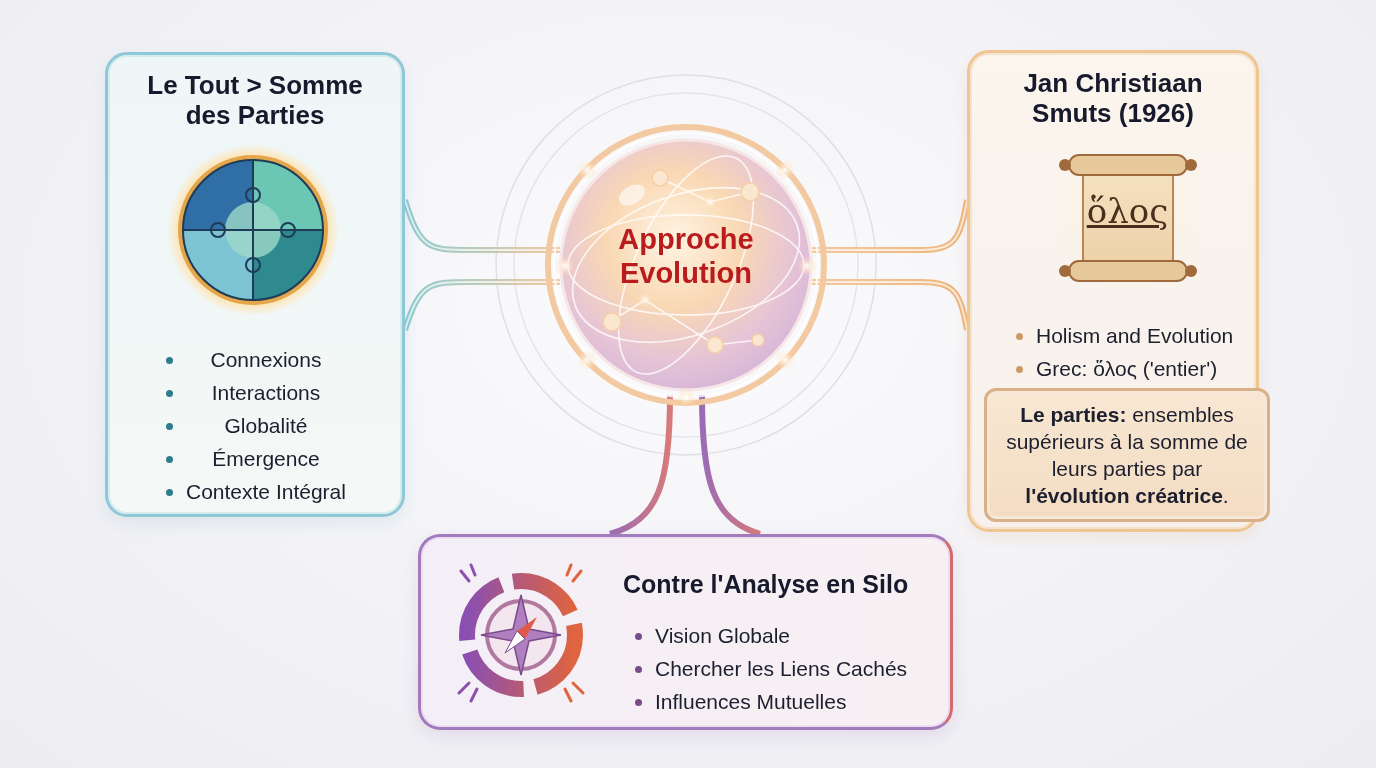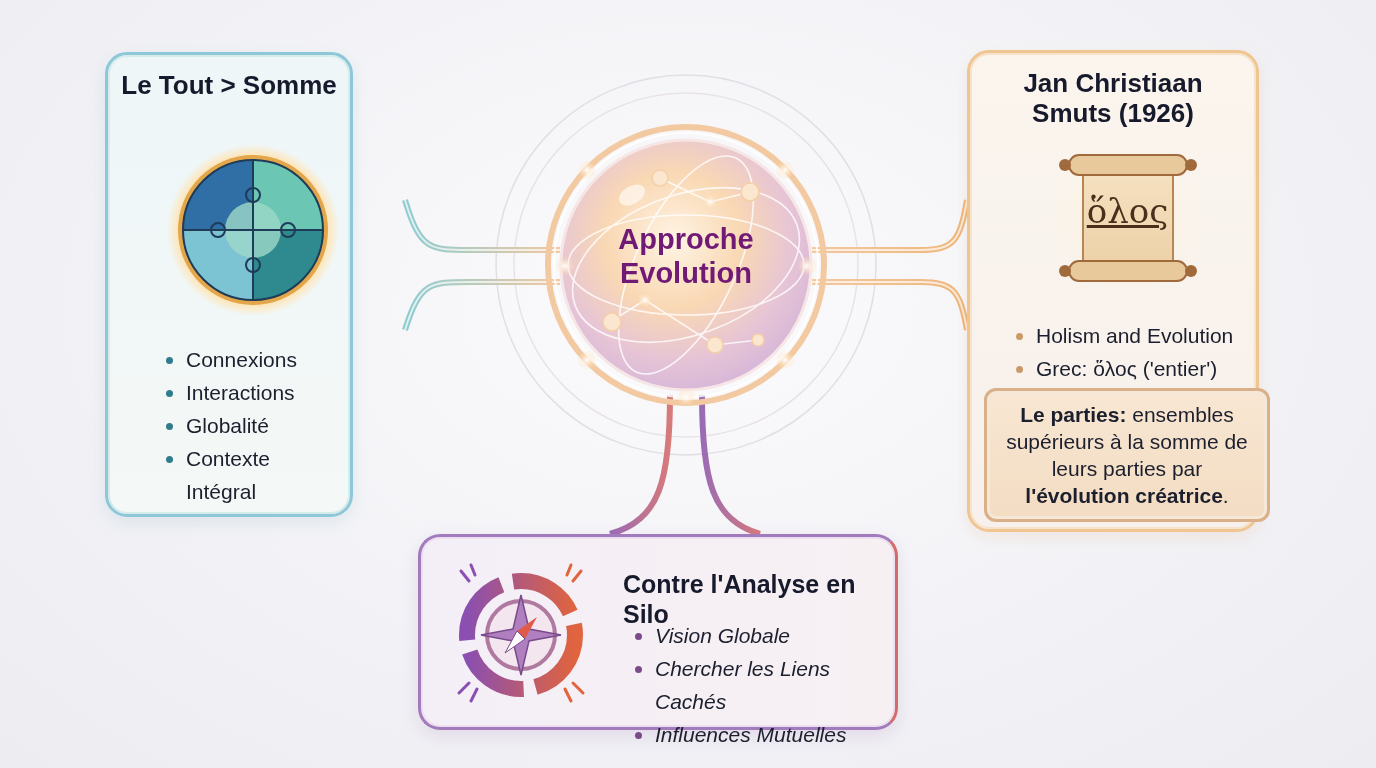--- a/index.html
+++ b/index.html
@@ -1,52 +1,52 @@
 <!DOCTYPE html>
 <html><head>
 <meta charset="utf-8">
 <style>
   html,body{margin:0;padding:0;}
   body{width:1376px;height:768px;overflow:hidden;position:relative;
     background:radial-gradient(ellipse at 50% 40%,#fbfbfd 0%,#f2f2f6 60%,#ececf1 100%);
     font-family:"Liberation Sans",sans-serif;color:#16182a;}
   #connectors{position:absolute;left:0;top:0;width:1376px;height:768px;}
   .card{position:absolute;box-sizing:border-box;border-radius:22px;border:3px solid;}
-  .card-left{left:105px;top:52px;width:248px;height:465px;border-color:#8ec7d8;
+  .card-left{left:105px;top:52px;width:300px;height:465px;border-color:#8ec7d8;
     background:linear-gradient(180deg,#eef6f8 0%,#f4f8f6 100%);
     box-shadow:0 0 0 2px #d6ecec inset,0 6px 18px rgba(120,170,190,.18);}
   .card-right{left:967px;top:50px;width:292px;height:482px;border-color:#efc591;
     background:linear-gradient(180deg,#fbf5ee 0%,#f7f0ec 100%);
     box-shadow:0 0 0 2px #f6e3cc inset,0 6px 18px rgba(230,170,120,.18);}
-  .card-bottom{left:418px;top:534px;width:480px;height:196px;border-color:#a27bbd;
+  .card-bottom{left:418px;top:534px;width:535px;height:196px;border-color:#a27bbd;
     border-right-color:#d46b6b;
     background:linear-gradient(90deg,#f4eff7 0%,#f7f0f3 100%);
     box-shadow:0 0 0 2px #ecdff1 inset,0 6px 18px rgba(160,110,170,.18);}
   .title{font-weight:bold;font-size:26px;line-height:30px;text-align:center;color:#171a2c;}
   .card-left .title{position:absolute;left:0;right:0;top:15px;}
   .card-right .title{position:absolute;left:0;right:0;top:15px;}
   ul{list-style:none;margin:8px;padding:0;}
   li{position:relative;font-size:21px;line-height:33px;color:#1c1f2e;padding-left:24px;}
   li::before{content:"";position:absolute;left:4px;top:14px;width:7px;height:7px;border-radius:50%;}
-  .card-left ul{position:absolute;left:46px;top:280px;}
+  .card-left ul{position:absolute;left:46px;top:280px;text-align:center;}
   .card-left li::before{background:#2f7c8c;}
   .card-right ul{position:absolute;left:34px;top:258px;}
   .card-right li::before{background:#c99a66;}
-  .card-bottom ul{position:absolute;left:202px;top:74px;font-style:italic;}
+  .card-bottom ul{position:absolute;left:202px;top:74px;}
   .card-bottom li::before{background:#7b4a8a;}
   .card-bottom .title{position:absolute;left:202px;top:32px;text-align:left;font-size:25px;}
   .icon-wrap{position:absolute;}
   .note{position:absolute;left:14px;top:335px;width:286px;height:134px;box-sizing:border-box;
     border:3px solid #d9b088;border-radius:12px;
     background:linear-gradient(180deg,#f8e7d3 0%,#f3dcc2 100%);
     box-shadow:0 0 0 3px #f6e8d8 inset;text-align:center;font-size:21px;line-height:27px;
     padding:10px 10px;color:#1c1f2e;}
   .note b{font-weight:bold;}
   .center-label{position:absolute;left:570px;top:222px;width:232px;text-align:center;
-    font-weight:bold;font-size:29px;line-height:34px;color:#701a75;}
+    font-weight:bold;font-size:29px;line-height:34px;color:#b91c1c;}
 </style>
 </head>
 <body>
 
 <svg id="connectors" viewBox="0 0 1376 768">
   <defs>
     <linearGradient id="gL" x1="0" x2="1">
         <stop offset="0" stop-color="#8ccbd0"></stop>
         <stop offset="1" stop-color="#f3c9a0"></stop>
       </linearGradient>
@@ -119,20 +119,21 @@
 </svg>
 
 <div class="center-label">
   <div>Approche</div>
   <div>Evolution</div>
 </div>
 
 <div class="card card-left">
   <div class="title">
     <div>Le Tout &gt; Somme</div>
+    <div>des Parties</div>
   </div>
   <div class="icon-wrap" style="left:58px;top:88px;">
     <svg width="175" height="175" viewBox="0 0 175 175">
       <defs>
         <radialGradient id="pg" cx=".5" cy=".5" r=".5">
             <stop offset=".85" stop-color="#ffe3b0"></stop>
             <stop offset="1" stop-color="#ffe3b0" stop-opacity="0"></stop>
           </radialGradient>
       </defs>
       <circle cx="87" cy="87" r="86" fill="url(#pg)"></circle>
@@ -151,20 +152,21 @@
         <circle cx="52" cy="87" r="7"></circle>
           <circle cx="122" cy="87" r="7"></circle>
         <circle cx="87" cy="87" r="70"></circle>
       </g>
     </svg>
   </div>
   <ul>
     <li>Connexions</li>
     <li>Interactions</li>
     <li>Globalité</li>
+    <li>Émergence</li>
     <li>Contexte Intégral</li>
   </ul>
 </div>
 
 <div class="card card-right">
   <div class="title">
     <div>Jan Christiaan</div>
     <div>Smuts (1926)</div>
   </div>
   <div class="icon-wrap" style="left:75px;top:90px;">

